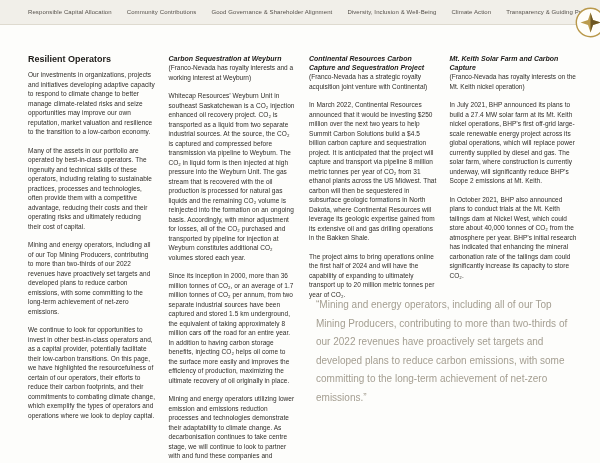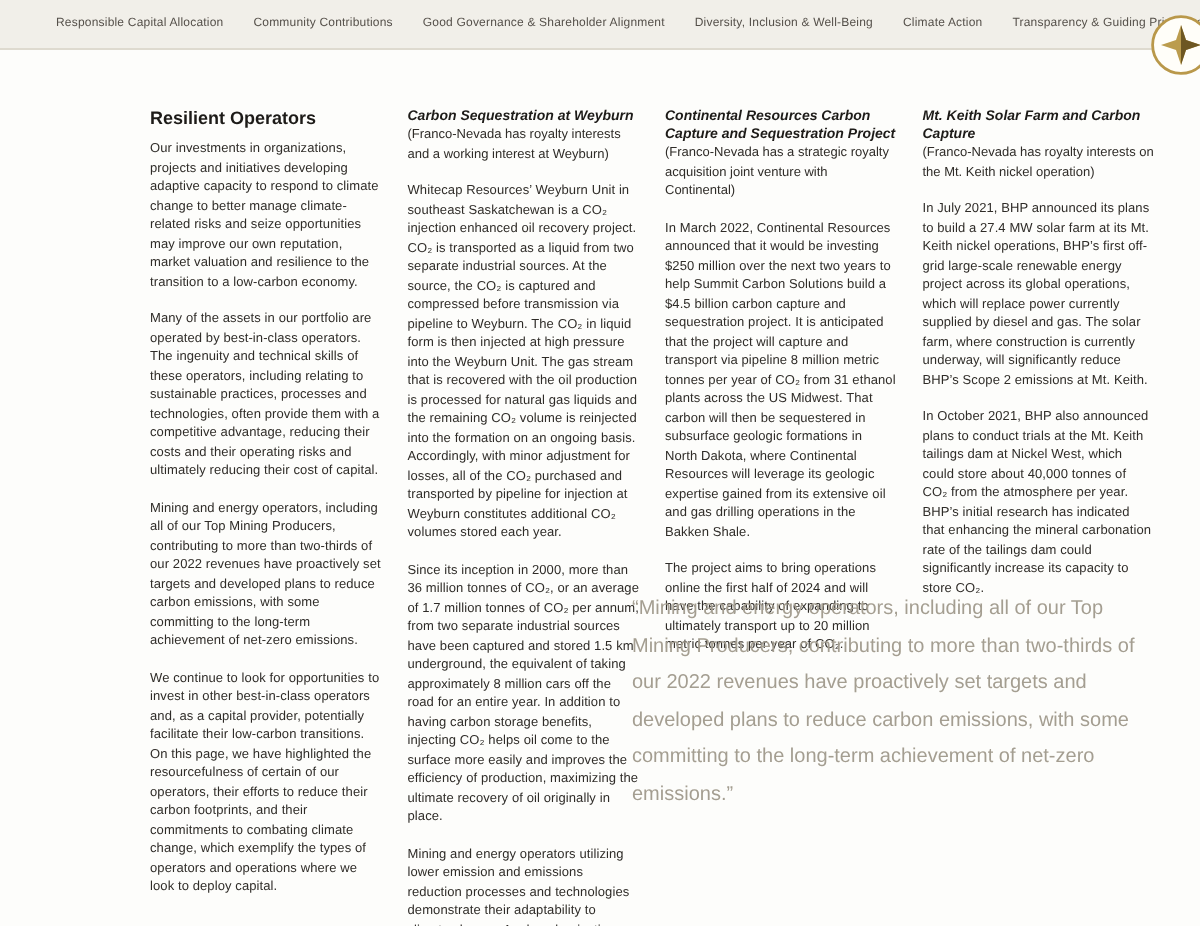--- a/index.html
+++ b/index.html
@@ -28,21 +28,21 @@
   }
   .nav-spacer { flex:1; }
   .logo {
     position:absolute; top:7px; right:-6px; width:31px; height:31px; z-index:3;
   }
 
   
   .main {
     position:absolute; top:25px; left:0; right:0; bottom:0;
     padding:29px 23px 0 28px;
-    display:grid; grid-template-columns:repeat(4,1fr); column-gap:13px;margin-left:47px;
+    display:grid; grid-template-columns:repeat(4,1fr); column-gap:13px;
   }
   .col { min-width:0; }
   .col-heading-main {
     font-size:9px; font-weight:bold; color:#1d1b18; margin-bottom:5px; line-height:11px;
   }
   .col-heading {
     font-size:7px; font-weight:bold; font-style:italic; color:#1d1b18; line-height:9px;
   }
   .col-subheading {
     font-size:6.5px; line-height:9.5px; color:#2f2c28; margin-bottom:9px;

